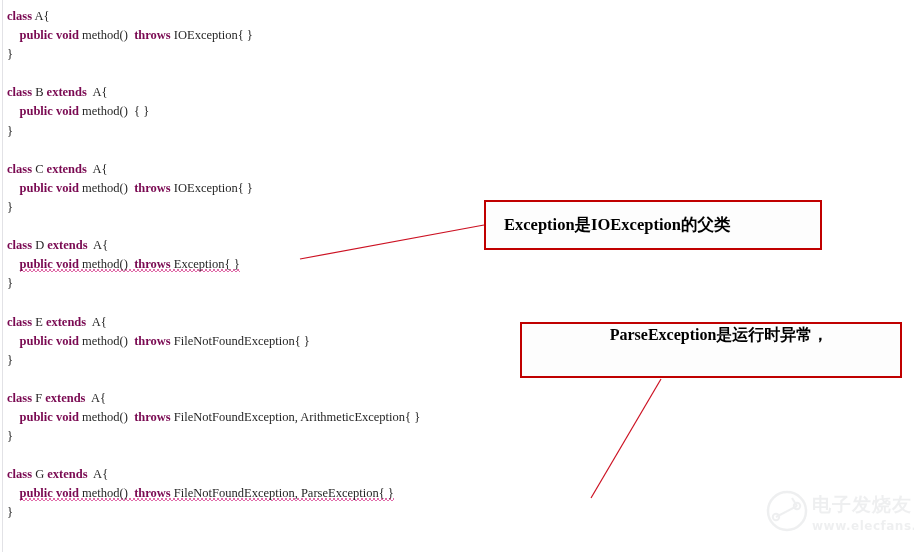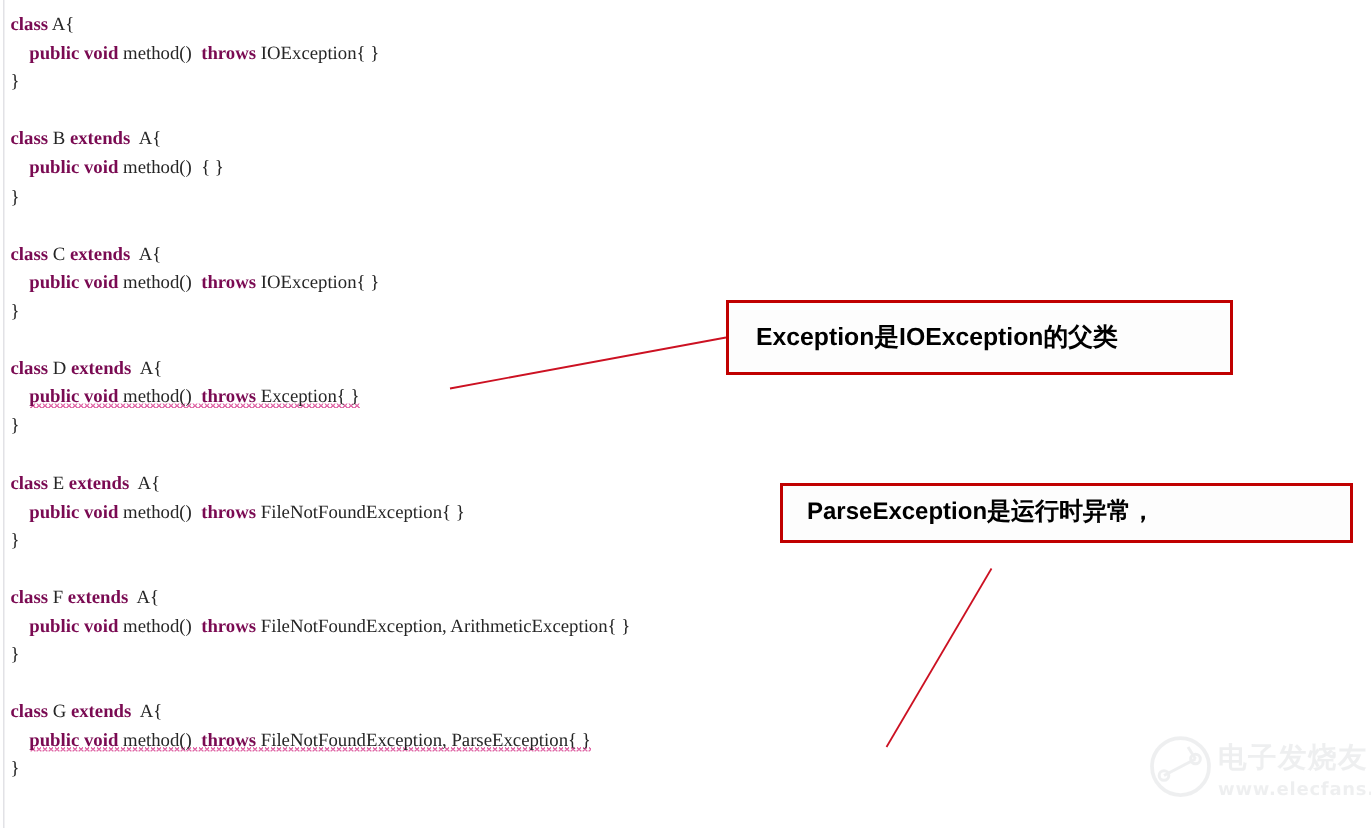--- a/index.html
+++ b/index.html
@@ -57,42 +57,42 @@
       linear-gradient(45deg, transparent 44%, #e06aa8 44%, #e06aa8 58%, transparent 58%),
       linear-gradient(-45deg, transparent 44%, #e06aa8 44%, #e06aa8 58%, transparent 58%);
   }
 
   
   .callout {
     position: absolute;
     box-sizing: border-box;
     border: 2px solid #c00000;
     background: #fdfdfd;
-    font-family: Liberation Sans, sans-serif;
+    font-family: Liberation Serif, serif;
     font-weight: bold;
     color: #000000;
     display: flex;
     align-items: center;
   }
   #callout-1 {
     left: 484px;
     top: 200px;
     width: 338px;
     height: 50px;
     font-size: 16.5px;
     padding-left: 18px;
   }
   #callout-2 {
     left: 520px;
     top: 322px;
     width: 382px;
-    height: 40px;
+    height: 56px;
     font-size: 16px;
     padding-left: 16px;
-    flex-direction: column;
+    flex-direction: row;
     align-items: flex-start;
     justify-content: center;
     line-height: 22px;
   }
 
   
   .leader { position: absolute; overflow: visible; }
 
   
   .watermark {

